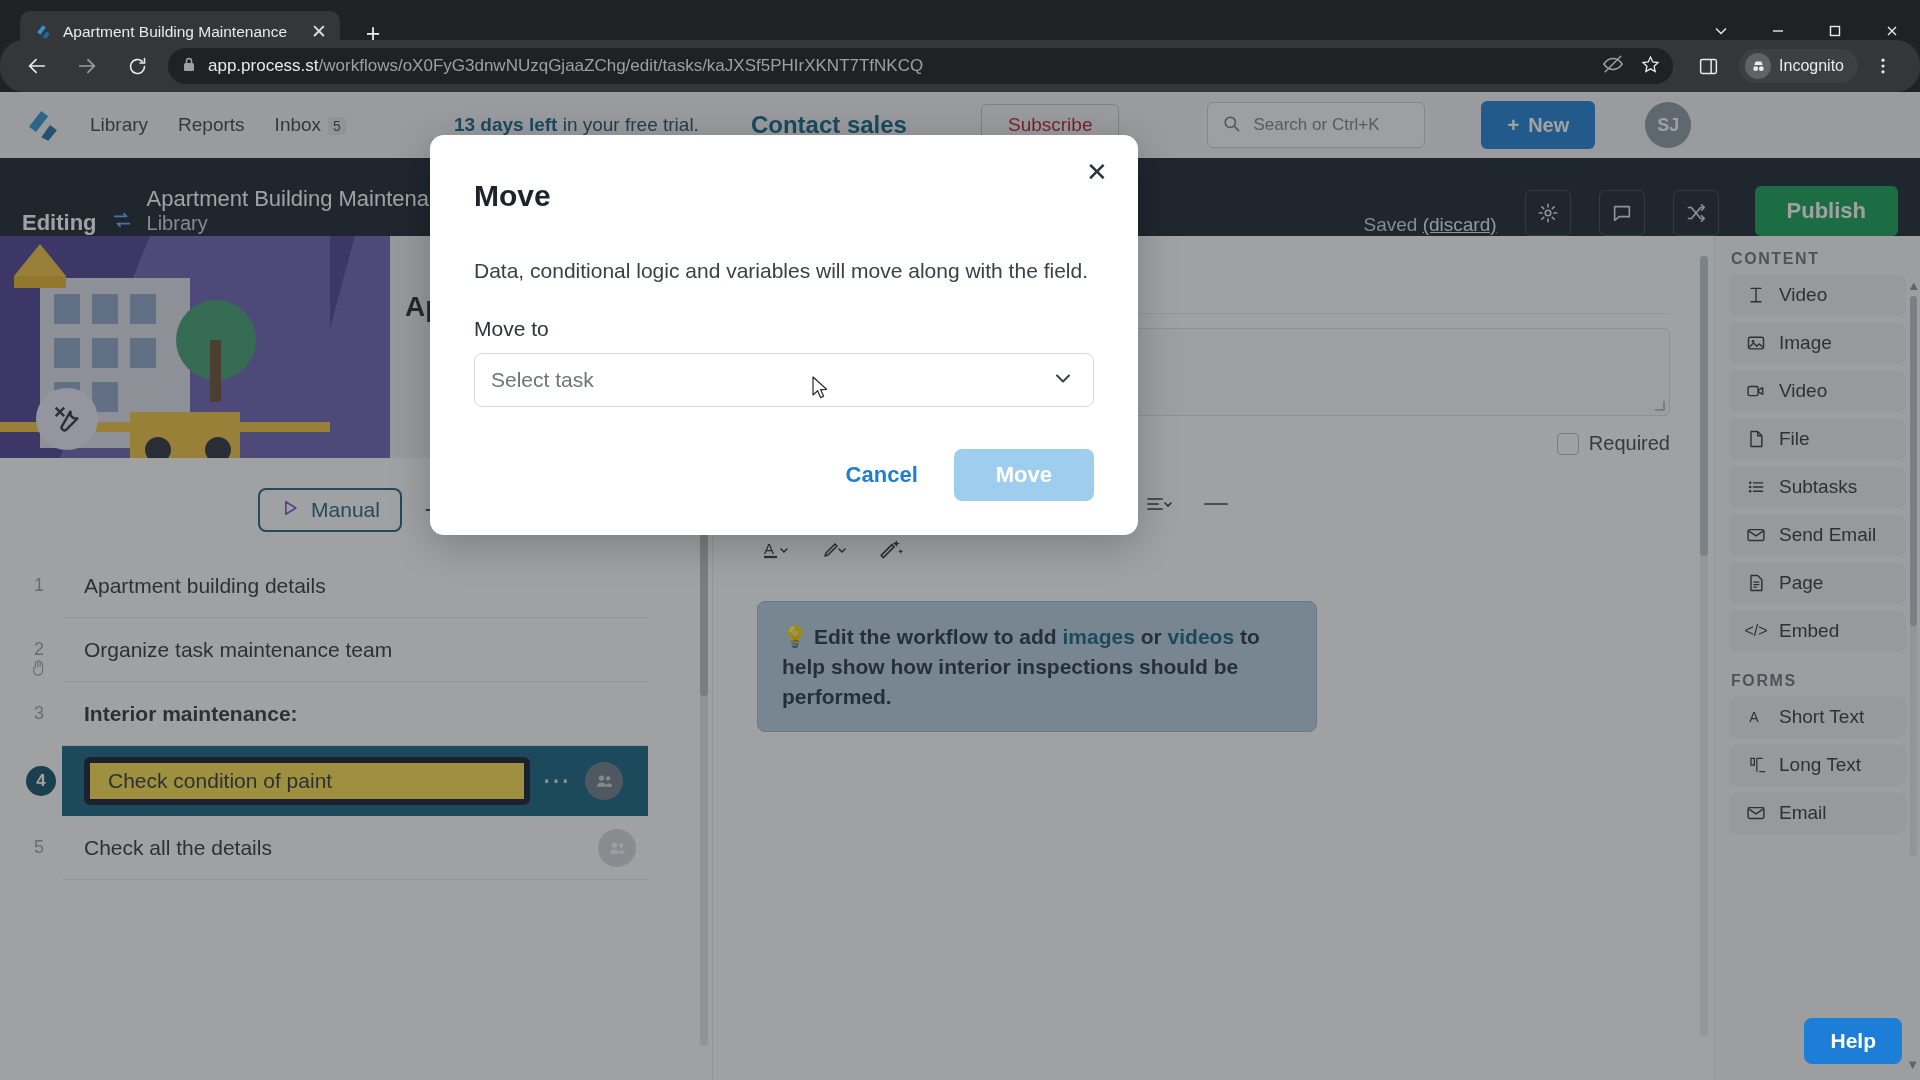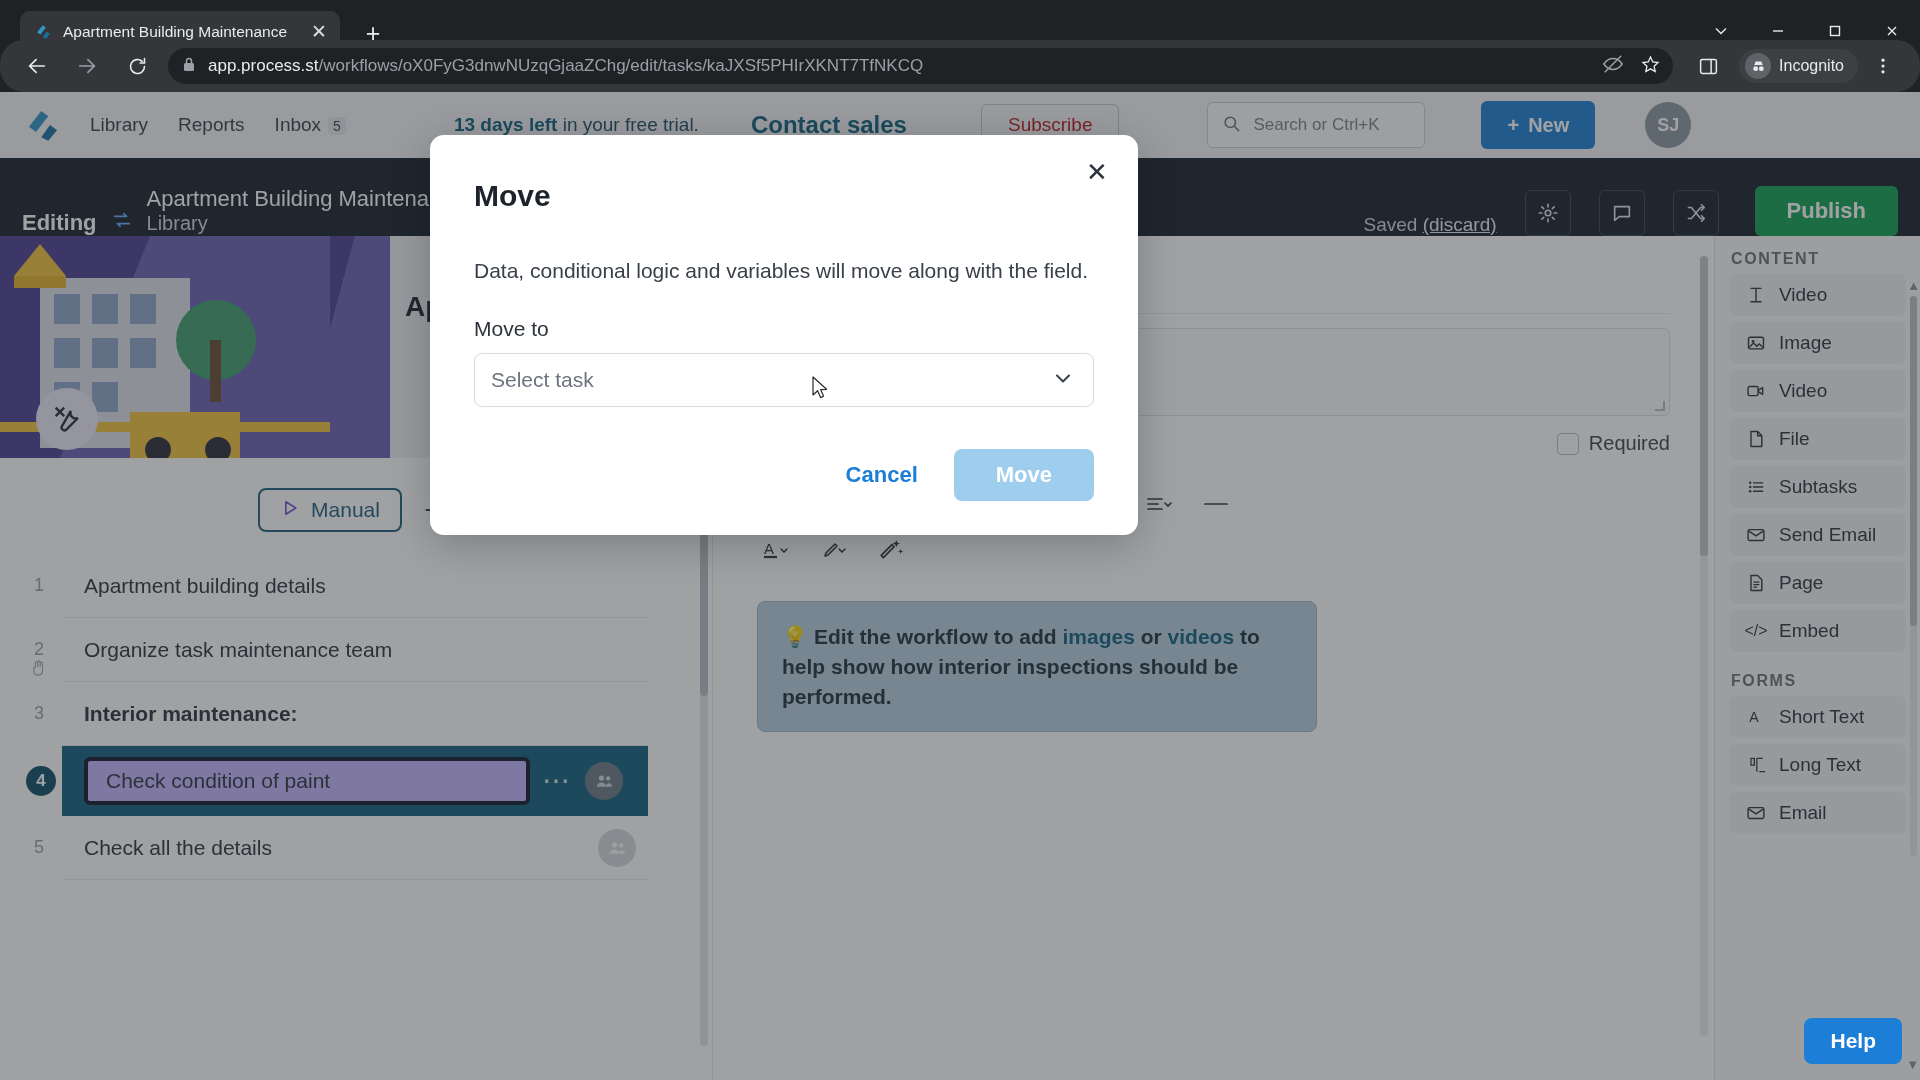--- a/index.html
+++ b/index.html
@@ -201,22 +201,22 @@
   .task-name.bold { font-weight: 700; }
   .task-row.active {
     background: #12607f; border-bottom: none; height: 70px;
     padding-left: 0; margin-left: 0;
   }
   .task-row.active .task-num {
     left: -36px; width: 30px; height: 30px; line-height: 30px; border-radius: 50%;
     background: #0e4f69; color: #fff; font-weight: 600; font-size: 17px;
   }
   .active-input {
-    margin-left: 22px; width: 446px; height: 48px; background: #c4b5fd;
-    border: 4px solid #0f172a; border-radius: 6px; display: flex;
+    margin-left: 22px; width: 446px; height: 48px; background: #fde047;
+    border: 6px solid #0f172a; border-radius: 6px; display: flex;
     align-items: center; padding-left: 18px; font-size: 21px; color: #2d333c;
   }
   .dots-btn {
     margin-left: 12px; color: #dbe6ec; font-size: 28px; letter-spacing: 1px;
     line-height: 10px;
   }
   .assign-btn {
     margin-left: 14px; width: 38px; height: 38px; border-radius: 50%;
     background: #6e7b88; display: flex; align-items: center; justify-content: center;
   }

